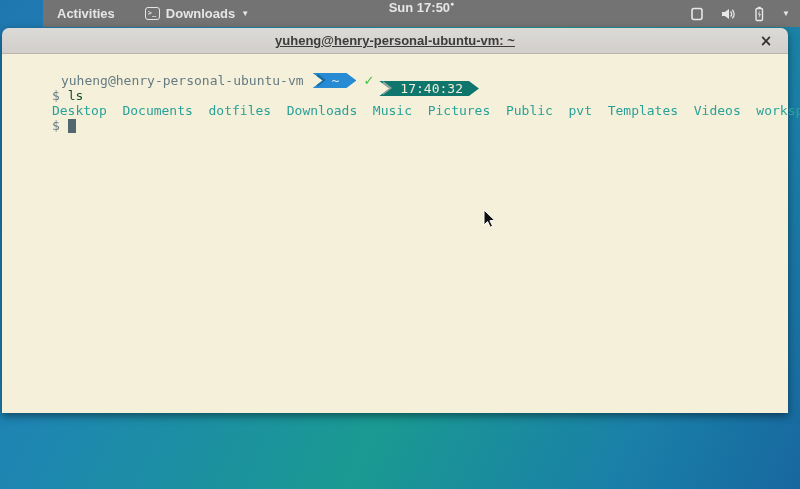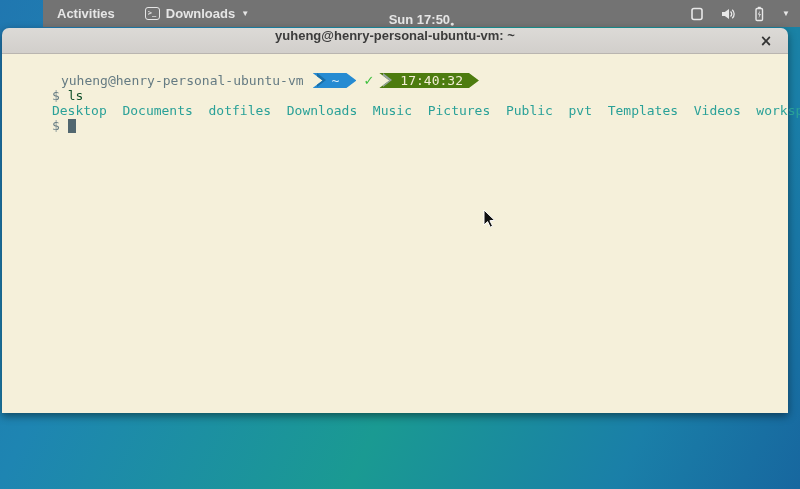--- a/index.html
+++ b/index.html
@@ -22,36 +22,36 @@
   .activities { margin-left:10px; padding:0 4px; cursor:default; }
   .app-menu { display:flex; align-items:center; gap:6px; margin-left:26px; }
   .term-icon {
     width:15px; height:13px; border:1px solid #e6e6e6; border-radius:3px;
     font:700 7px "DejaVu Sans Mono", monospace; line-height:9px;
     padding:1px 0 0 2px; box-sizing:border-box; color:#e6e6e6;
   }
   .caret { font-size:8px; line-height:1; }
   .clock-wrap {
     position:absolute; left:50%; transform:translateX(-50%); top:0; height:27px;
-    display:flex; align-items:flex-end; 
+    display:flex; align-items:flex-start; 
   }
   .notif-dot { font-size:7px; line-height:1; }
   .tray { position:absolute; right:10px; top:0; height:27px; display:flex; align-items:center; gap:15px; }
   .tray svg { display:block; }
 
   
   .window {
     position:absolute; left:2px; top:28px; width:786px; height:385px;
     box-shadow:0 3px 9px rgba(0,0,0,0.45); border-radius:7px 7px 0 0;
   }
   .titlebar {
     height:25px; background:linear-gradient(#dcdad7,#d2cfcb);
     border-bottom:1px solid #b9b5b0; border-radius:7px 7px 0 0;
-    position:relative; display:flex; align-items:flex-start; justify-content:center;
-    font-size:13px; font-weight:700; color:#3c3c3c;
+    position:relative; display:flex; align-items:center; justify-content:center;
+    font-size:13px; font-weight:700; color:#3c3c3c;text-decoration:underline;
   }
   .close-btn {
     position:absolute; right:12px; top:0; height:25px; width:20px; border:none; background:none;
     font:700 15px "DejaVu Sans", sans-serif; color:#333; cursor:default; padding:0;
   }
   .term-body {
     height:359px; box-sizing:border-box; background:#f5f0da; padding:4px 0 0 3px;
     font:13px "DejaVu Sans Mono", monospace; line-height:15px; color:#657b83;
   }
   .term-line { height:15px; white-space:pre; }
@@ -60,21 +60,21 @@
   .seg {
     display:inline-block; height:15px; line-height:15px; vertical-align:top; position:relative;
     clip-path:polygon(0 0, calc(100% - 10px) 0, 100% 50%, calc(100% - 10px) 100%, 0 100%, 10px 50%);
   }
   .seg-blue { background:#268bd2; color:#d7ecfb; padding:0 17px 0 19px; margin-left:9px; }
   .seg-blue::before {
     content:""; position:absolute; left:4px; top:0; width:0; height:0;
     border-top:7.5px solid transparent; border-bottom:7.5px solid transparent;
     border-left:9px solid #1a6fa8;
   }
-  .seg-dark { background:#4d7c0f; color:#f3edd5; padding:0 16px 0 21px; margin-left:5px; }
+  .seg-dark { background:#0f766e; color:#f3edd5; padding:0 16px 0 21px; margin-left:5px;margin-top:8px; }
   .seg-dark::before {
     content:""; position:absolute; left:4px; top:0; width:0; height:0;
     border-top:7.5px solid transparent; border-bottom:7.5px solid transparent;
     border-left:9px solid #97a4a0;
   }
   .check { color:#3dbf3d; font-family:"DejaVu Sans", sans-serif; font-weight:700; margin-left:7px; }
   .cmd { color:#14532d; }
   .dirs { color:#2aa198; white-space:pre; }
   .block-cursor {
     display:inline-block; width:8px; height:14px; background:#52676f; vertical-align:top; margin-top:1px;

